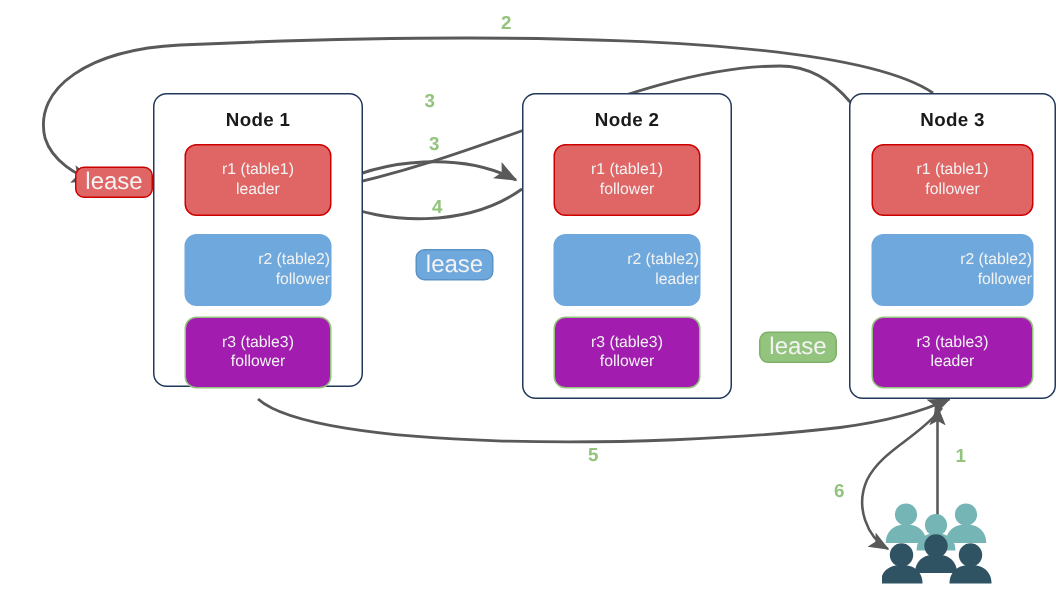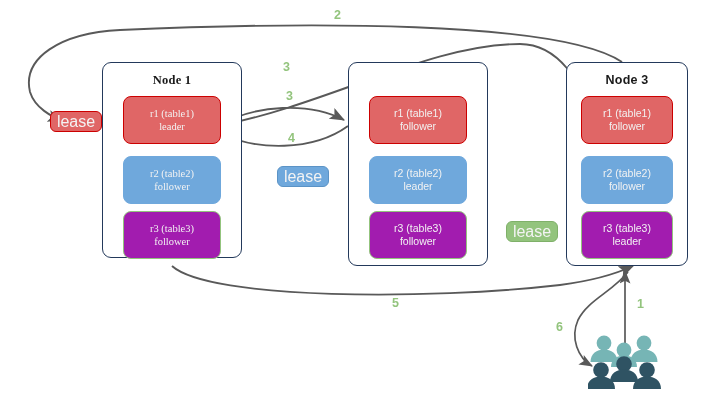--- a/index.html
+++ b/index.html
@@ -6,21 +6,21 @@
   body{width:704px;height:405px;overflow:hidden;font-family:"Liberation Sans",sans-serif;}
   #stage{position:relative;width:704px;height:405px;background:#fff;}
   svg.layer{position:absolute;left:0;top:0;width:704px;height:405px;overflow:visible;}
   svg.arrows{z-index:1;}
   .node{position:absolute;box-sizing:border-box;border:1.6px solid #23395b;border-radius:9px;background:#ffffff;z-index:3;}
   .node-title{position:absolute;left:0;right:0;top:10px;text-align:center;font-size:12.5px;font-weight:bold;color:#1a1a1a;letter-spacing:.2px;}
   .rep{position:absolute;left:20px;right:20px;height:48px;border-radius:8px;box-sizing:border-box;
        display:flex;flex-direction:column;align-items:center;justify-content:center;
        font-size:10.5px;line-height:13px;color:#f2f2f2;text-align:center;}
   .rep.red{background:#e06666;border:1.6px solid #cc0000;}
-  .rep.blue{background:#6fa8dc;border:1.6px solid #6fa8dc;}
+  .rep.blue{background:#6fa8dc;border:1.6px solid #6fa8dc;align-items:flex-end;}
   .rep.green{background:#a21caf;border:1.6px solid #93c47d;}
   .rep .l1,.rep .l2{display:block;}
   .lease{position:absolute;box-sizing:border-box;border-radius:6px;height:21px;width:52px;
          display:flex;align-items:center;justify-content:center;font-size:16px;color:#f3f3f3;z-index:4;}
   .lease.red{background:#e06666;border:1.6px solid #cc0000;}
   .lease.blue{background:#6fa8dc;border:1.6px solid #5b93c6;}
   .lease.green{background:#93c47d;border:1.6px solid #7fb069;}
   .steplabel{position:absolute;font-size:12.5px;font-weight:bold;color:#93c47d;z-index:5;}
   .people{position:absolute;z-index:3;}
 </style>
@@ -44,52 +44,53 @@
 
     <path d="M 348 126 C 312 152, 256 150, 222 134" fill="none" stroke="#595959" stroke-width="1.9" marker-end="url(#ah)"></path>
 
     <path d="M 172 266 C 210 300, 430 300, 560 285 C 598 280, 620 272, 633 266" fill="none" stroke="#595959" stroke-width="1.9" marker-end="url(#ah)"></path>
 
     <path d="M 625 348 L 625 271" fill="none" stroke="#595959" stroke-width="1.7" marker-end="url(#ah)"></path>
 
     <path d="M 628 272 C 612 292, 588 300, 578 320 C 570 338, 578 358, 592 366" fill="none" stroke="#595959" stroke-width="1.7" marker-end="url(#ah)"></path>
   </svg>
 
-  <div class="node" style="left:102px;top:62px;width:140px;height:196px;font-family:Liberation Serif, serif;">
+  <div class="node" style="left:102px;top:62px;width:140px;height:196px;">
     <div class="node-title">Node 1</div>
     <div class="rep red" style="top:33px;">
       <span class="l1">r1 (table1)</span>
       <span class="l2">leader</span>
     </div>
     <div class="rep blue" style="top:93px;">
       <span class="l1">r2 (table2)</span>
       <span class="l2">follower</span>
     </div>
     <div class="rep green" style="top:148px;">
       <span class="l1">r3 (table3)</span>
       <span class="l2">follower</span>
     </div>
   </div>
 
   <div class="node" style="left:348px;top:62px;width:140px;height:204px;">
+    <div class="node-title">Node 2</div>
     <div class="rep red" style="top:33px;">
       <span class="l1">r1 (table1)</span>
       <span class="l2">follower</span>
     </div>
     <div class="rep blue" style="top:93px;">
       <span class="l1">r2 (table2)</span>
       <span class="l2">leader</span>
     </div>
     <div class="rep green" style="top:148px;">
       <span class="l1">r3 (table3)</span>
       <span class="l2">follower</span>
     </div>
   </div>
 
-  <div class="node" style="left:566px;top:62px;width:122px;height:204px;">
+  <div class="node" style="left:566px;top:62px;width:138px;height:204px;">
     <div class="node-title">Node 3</div>
     <div class="rep red" style="top:33px;left:14px;right:14px;">
       <span class="l1">r1 (table1)</span>
       <span class="l2">follower</span>
     </div>
     <div class="rep blue" style="top:93px;left:14px;right:14px;">
       <span class="l1">r2 (table2)</span>
       <span class="l2">follower</span>
     </div>
     <div class="rep green" style="top:148px;left:14px;right:14px;">

